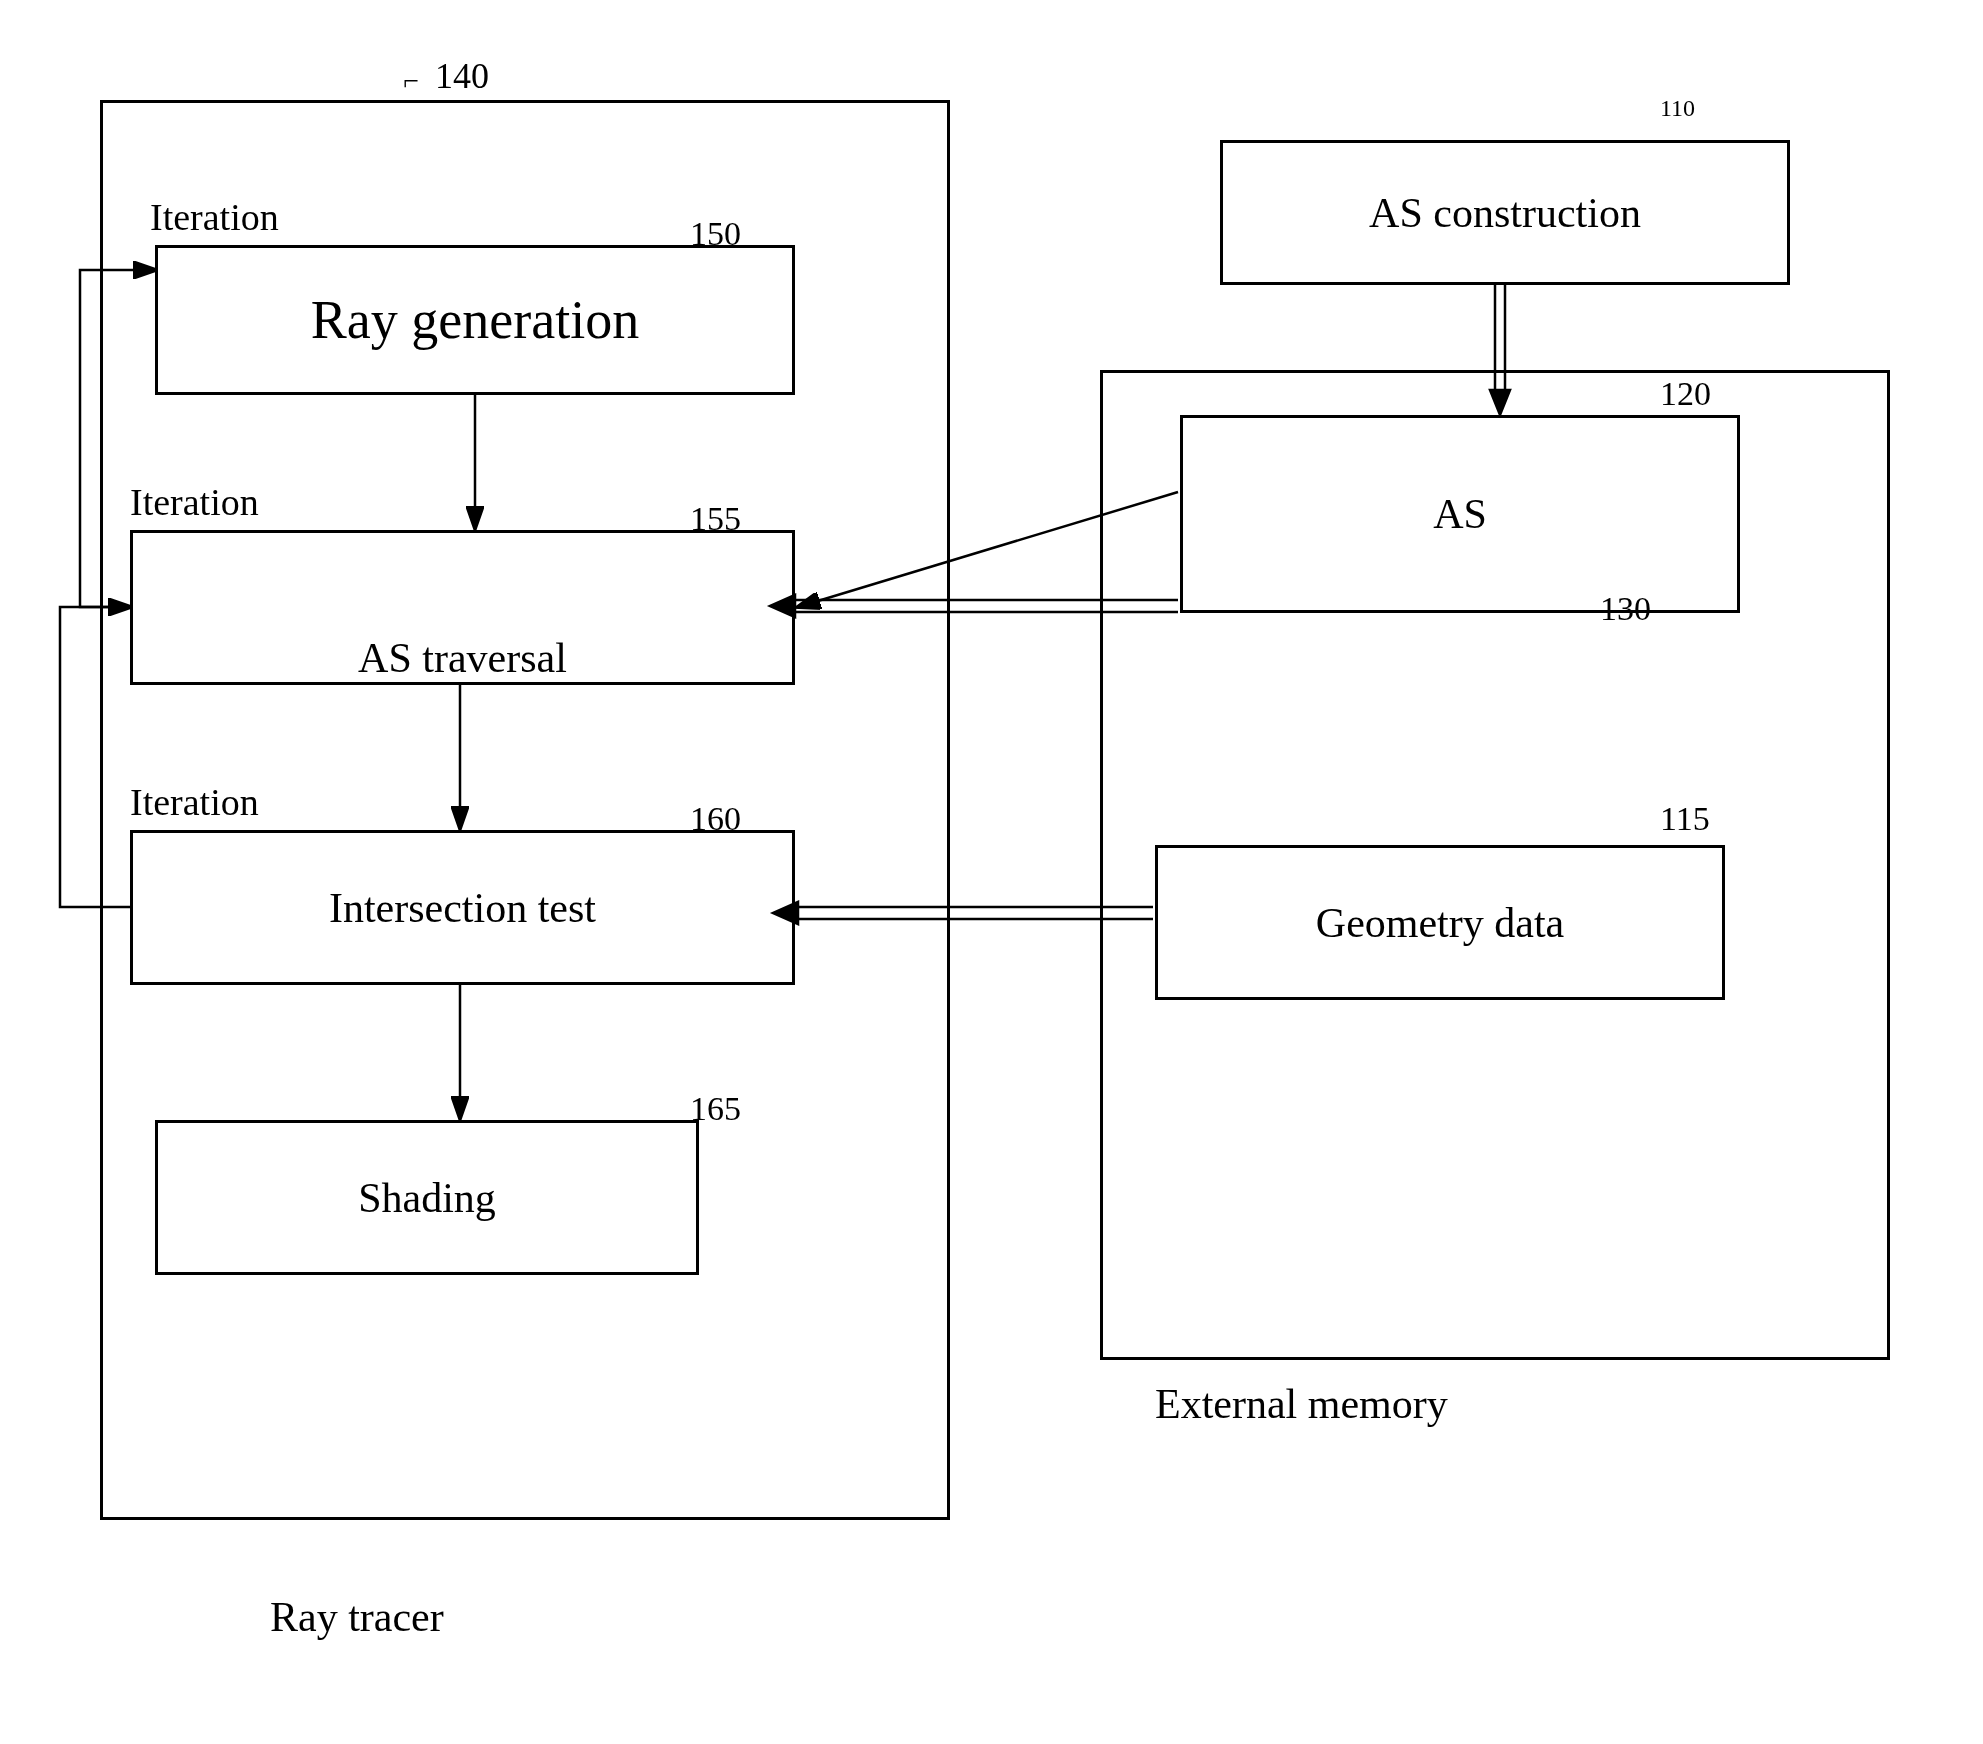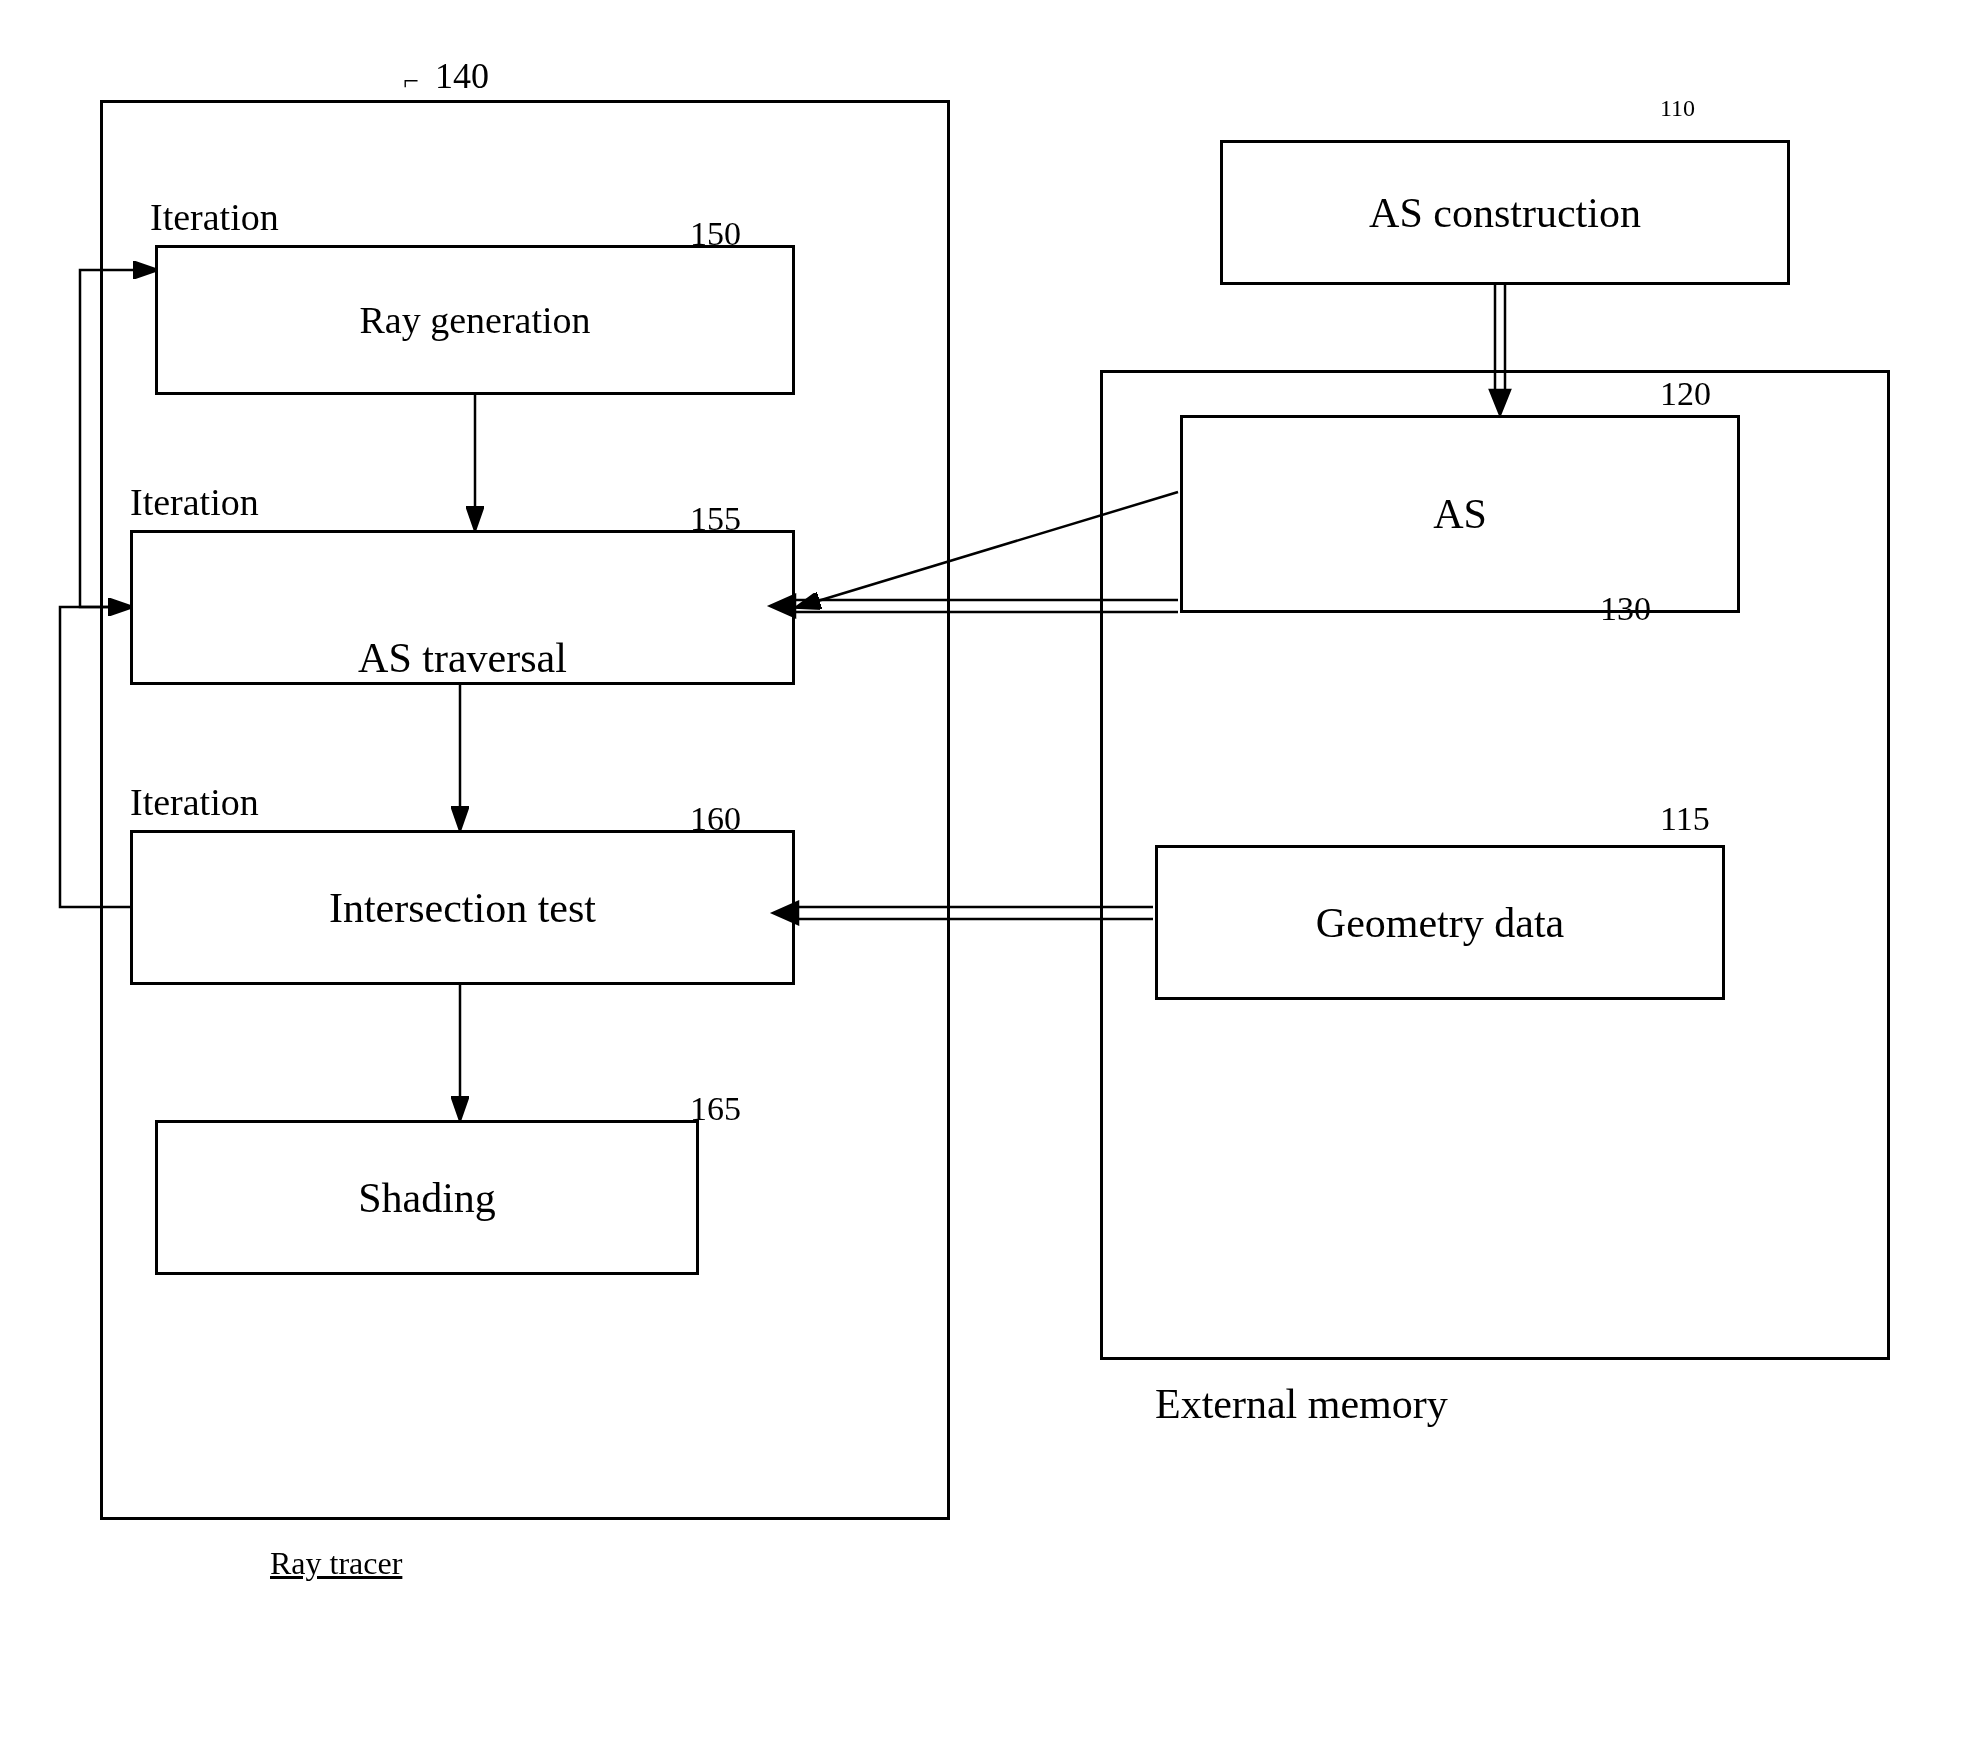--- a/index.html
+++ b/index.html
@@ -53,21 +53,21 @@
 <span style="
   position:absolute; left:150px; top:195px; font-family:'Times New Roman',serif; font-size:38px;
 ">Iteration</span>
 
 <div style="
   position:absolute; left:155px; top:245px;
   width:640px; height:150px;
   border:3px solid #000;
   background:#fff;
   display:flex; align-items:center; justify-content:center;
-  font-family:'Times New Roman',serif; font-size:38px;
+  font-family:'Times New Roman',serif; font-size:54px;
 ">
   <span>Ray generation</span>
 </div>
 <span style="
   position:absolute; left:690px; top:215px; font-family:'Times New Roman',serif; font-size:34px;
 ">150</span>
 
 <span style="
   position:absolute; left:130px; top:480px; font-family:'Times New Roman',serif; font-size:38px;
 ">Iteration</span>
@@ -112,21 +112,21 @@
   display:flex; align-items:center; justify-content:center;
   font-family:'Times New Roman',serif; font-size:42px;
 ">
   <span>Shading</span>
 </div>
 <span style="
   position:absolute; left:690px; top:1090px; font-family:'Times New Roman',serif; font-size:34px;
 ">165</span>
 
 <span style="
-  position:absolute; left:270px; top:1545px; font-family:'Times New Roman',serif; font-size:32px;text-decoration:underline;
+  position:absolute; left:270px; top:1593px; font-family:'Times New Roman',serif; font-size:42px;
 ">Ray tracer</span>
 
 <span style="
   position:absolute; left:1660px; top:95px; font-family:'Times New Roman',serif; font-size:24px;
 ">110</span>
 <div style="
   position:absolute; left:1220px; top:140px;
   width:570px; height:145px;
   border:3px solid #000;
   background:#fff;

